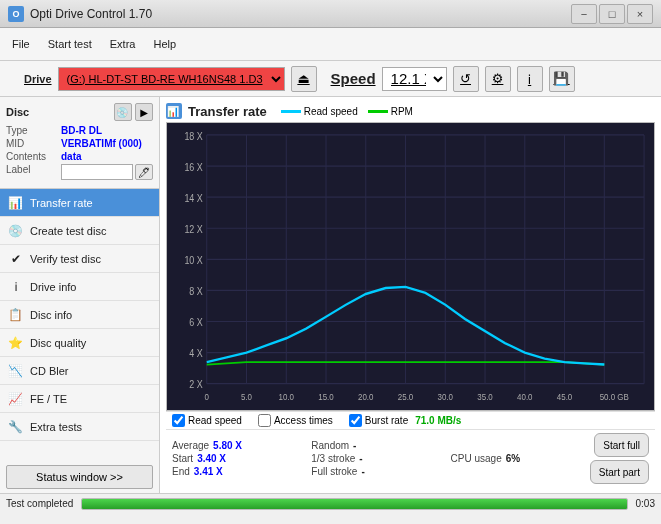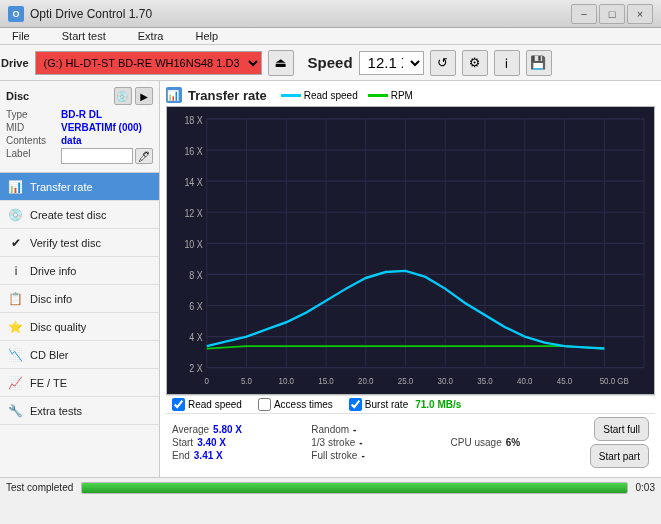--- a/index.html
+++ b/index.html
@@ -20,35 +20,36 @@
     .titlebar-title { font-size: 12px; color: #222; }
     .titlebar-controls { display: flex; gap: 2px; }
     .titlebar-btn { width: 26px; height: 20px; background: #ddd; border: 1px solid #aaa; border-radius: 2px; display: flex; align-items: center; justify-content: center; font-size: 11px; cursor: pointer; color: #444; }
 
     
     .menubar {
       background: #f5f5f5;
       height: 16px;
       display: flex;
       align-items: center;
-      padding: 8px 4px;
+      padding: 16px 4px;
       border-bottom: 1px solid #ccc;
-      gap: 16px;
+      gap: 2px;
     }
     .menu-item { padding: 2px 8px; cursor: pointer; font-size: 11px; color: #222; }
 
     
     .toolbar {
       background: #f5f5f5;
       height: 36px;
       display: flex;
       align-items: center;
-      padding: 0 1px;
+      padding: 0 24px;
       border-bottom: 1px solid #ccc;
       gap: 6px;
+      text-decoration: underline;
     }
     .toolbar-label { font-size: 11px; color: #222; font-weight: bold; }
     .drive-select {
       height: 24px;
       font-size: 11px;
       border: 1px solid #aaa;
       background: #ef4444;
       padding: 0 4px;
       min-width: 220px;
     }
@@ -288,20 +289,21 @@
       <div class="nav-item">
         <div class="nav-item-icon">📈</div>
         <span>FE / TE</span>
       </div>
       <div class="nav-item">
         <div class="nav-item-icon">🔧</div>
         <span>Extra tests</span>
       </div>
     </div>
 
+    <div class="status-btn">Status window &gt;&gt;</div>
   </div>
 
   <div class="chart-area">
     <div class="chart-title-row">
       <div class="chart-icon">📊</div>
       <span class="chart-title">Transfer rate</span>
       <div class="legend">
         <div class="legend-item">
           <div class="legend-color" style="background:#00ccff;"></div>
           <span>Read speed</span>

